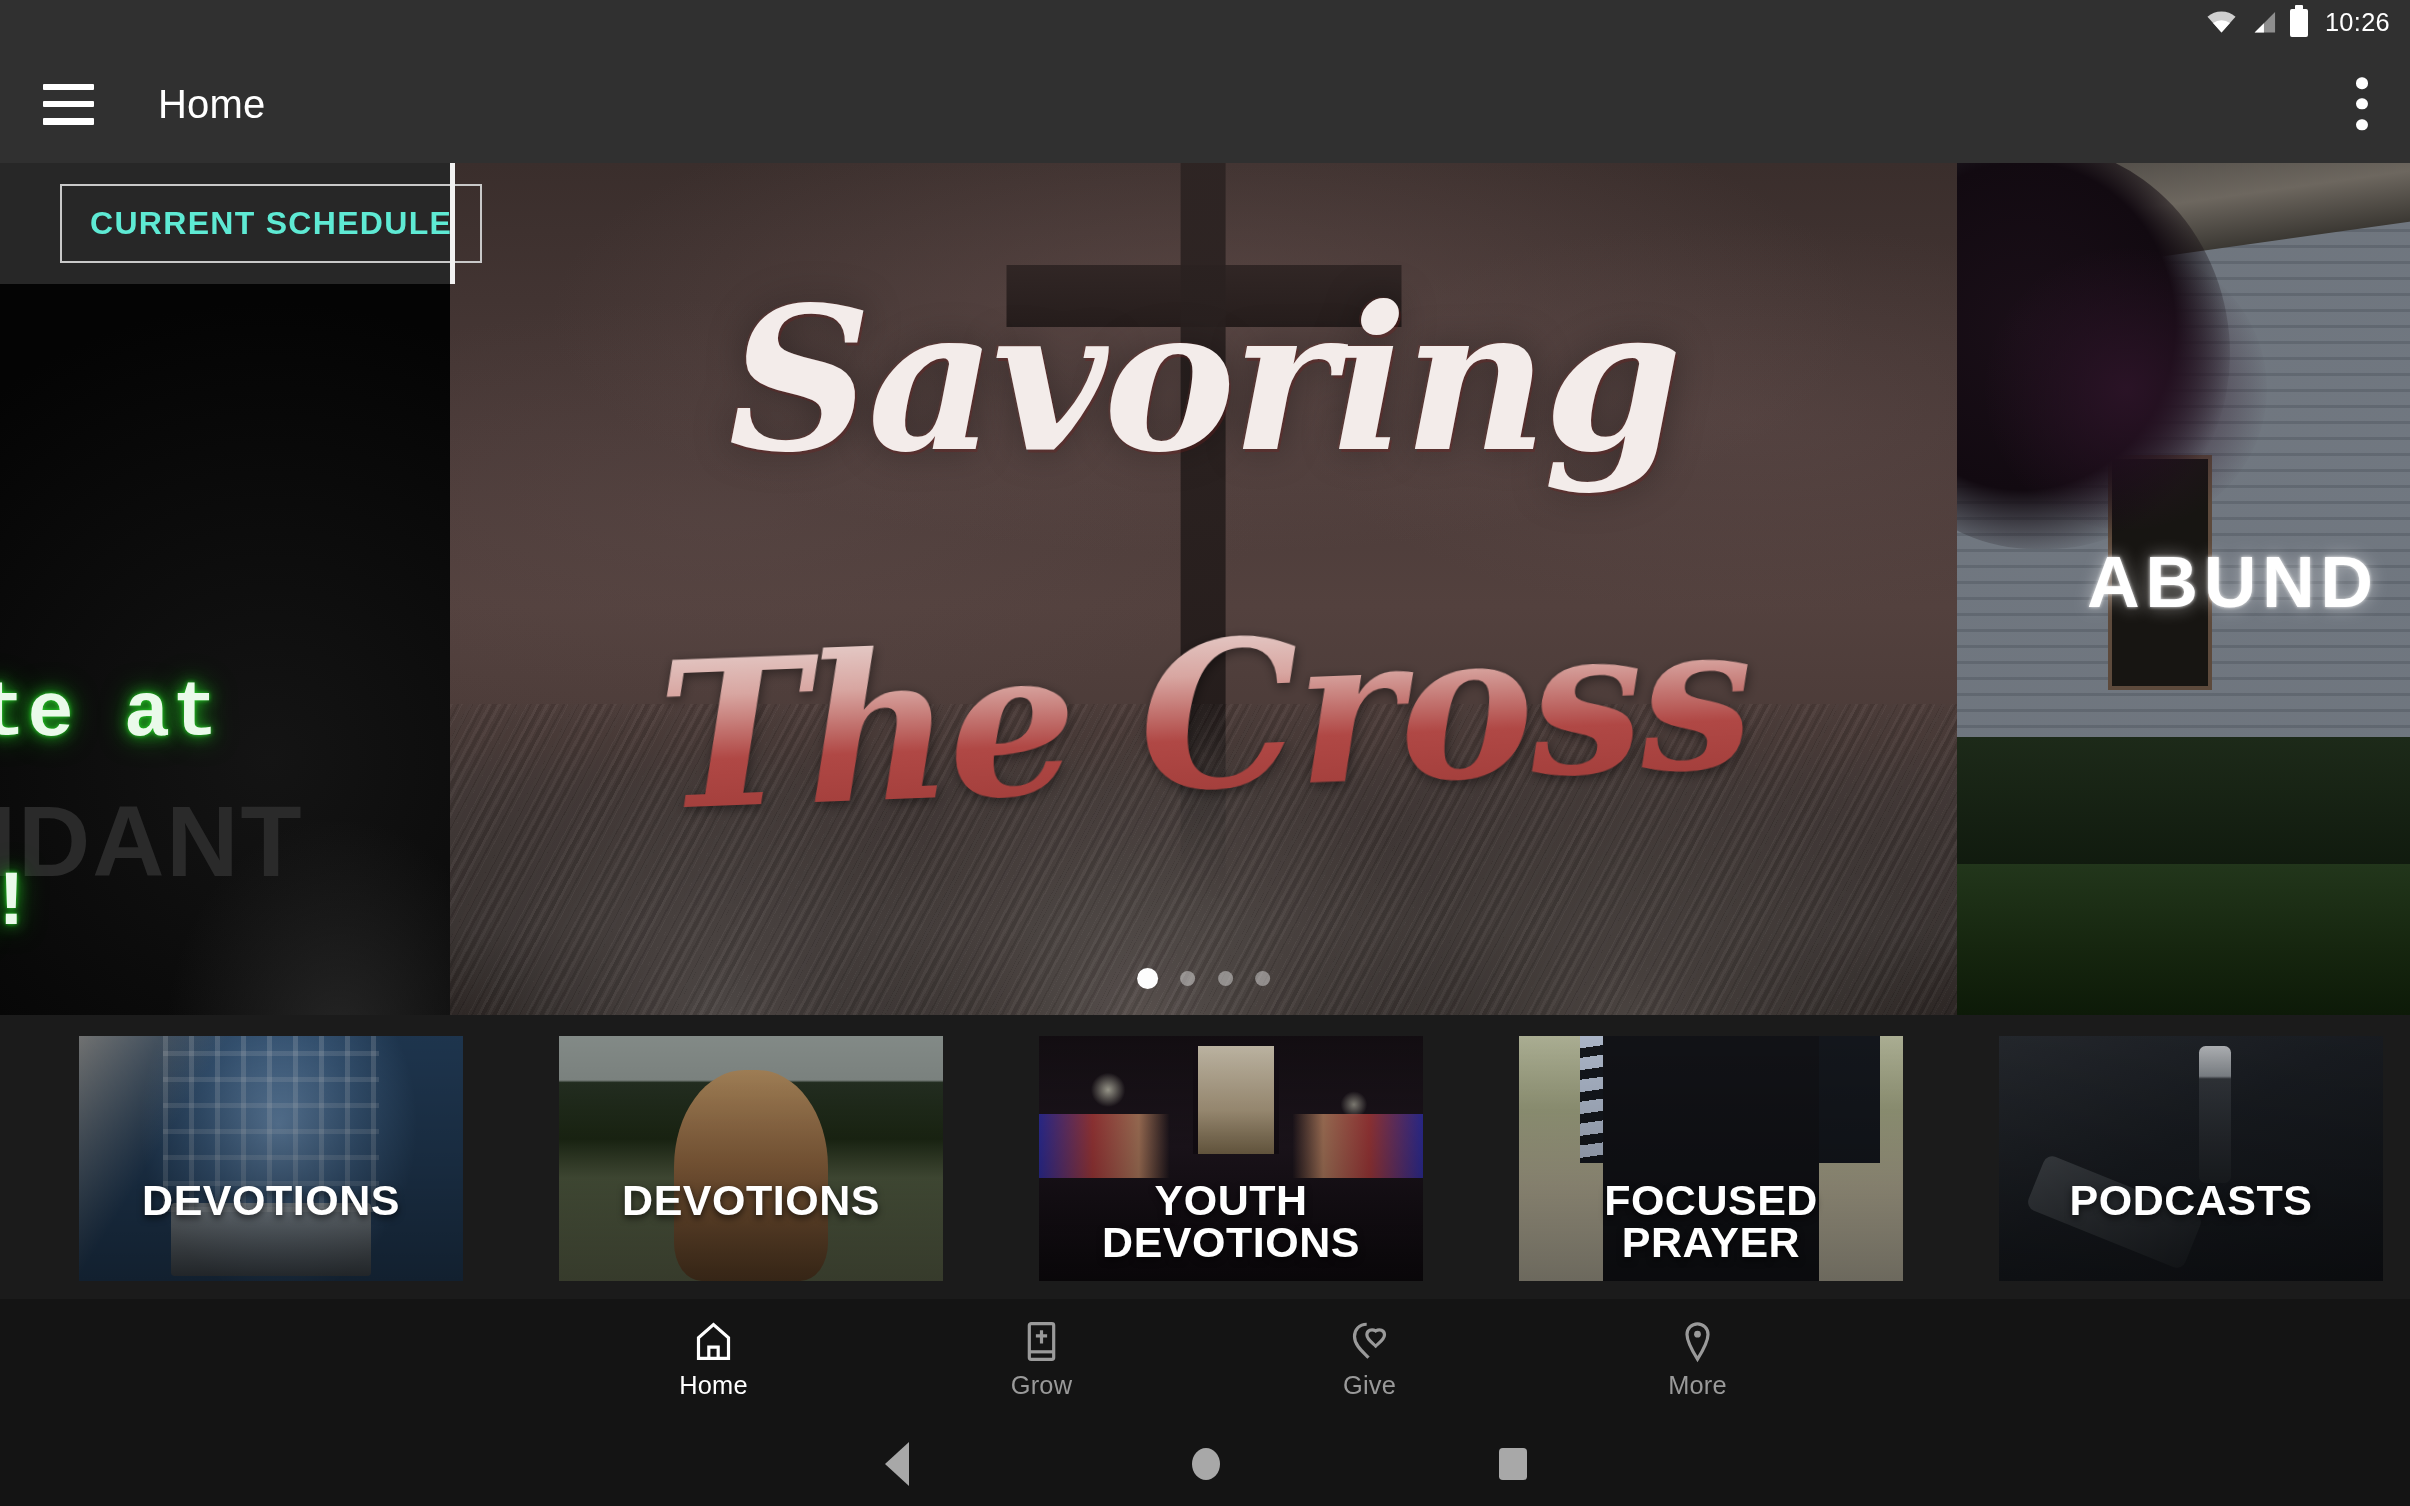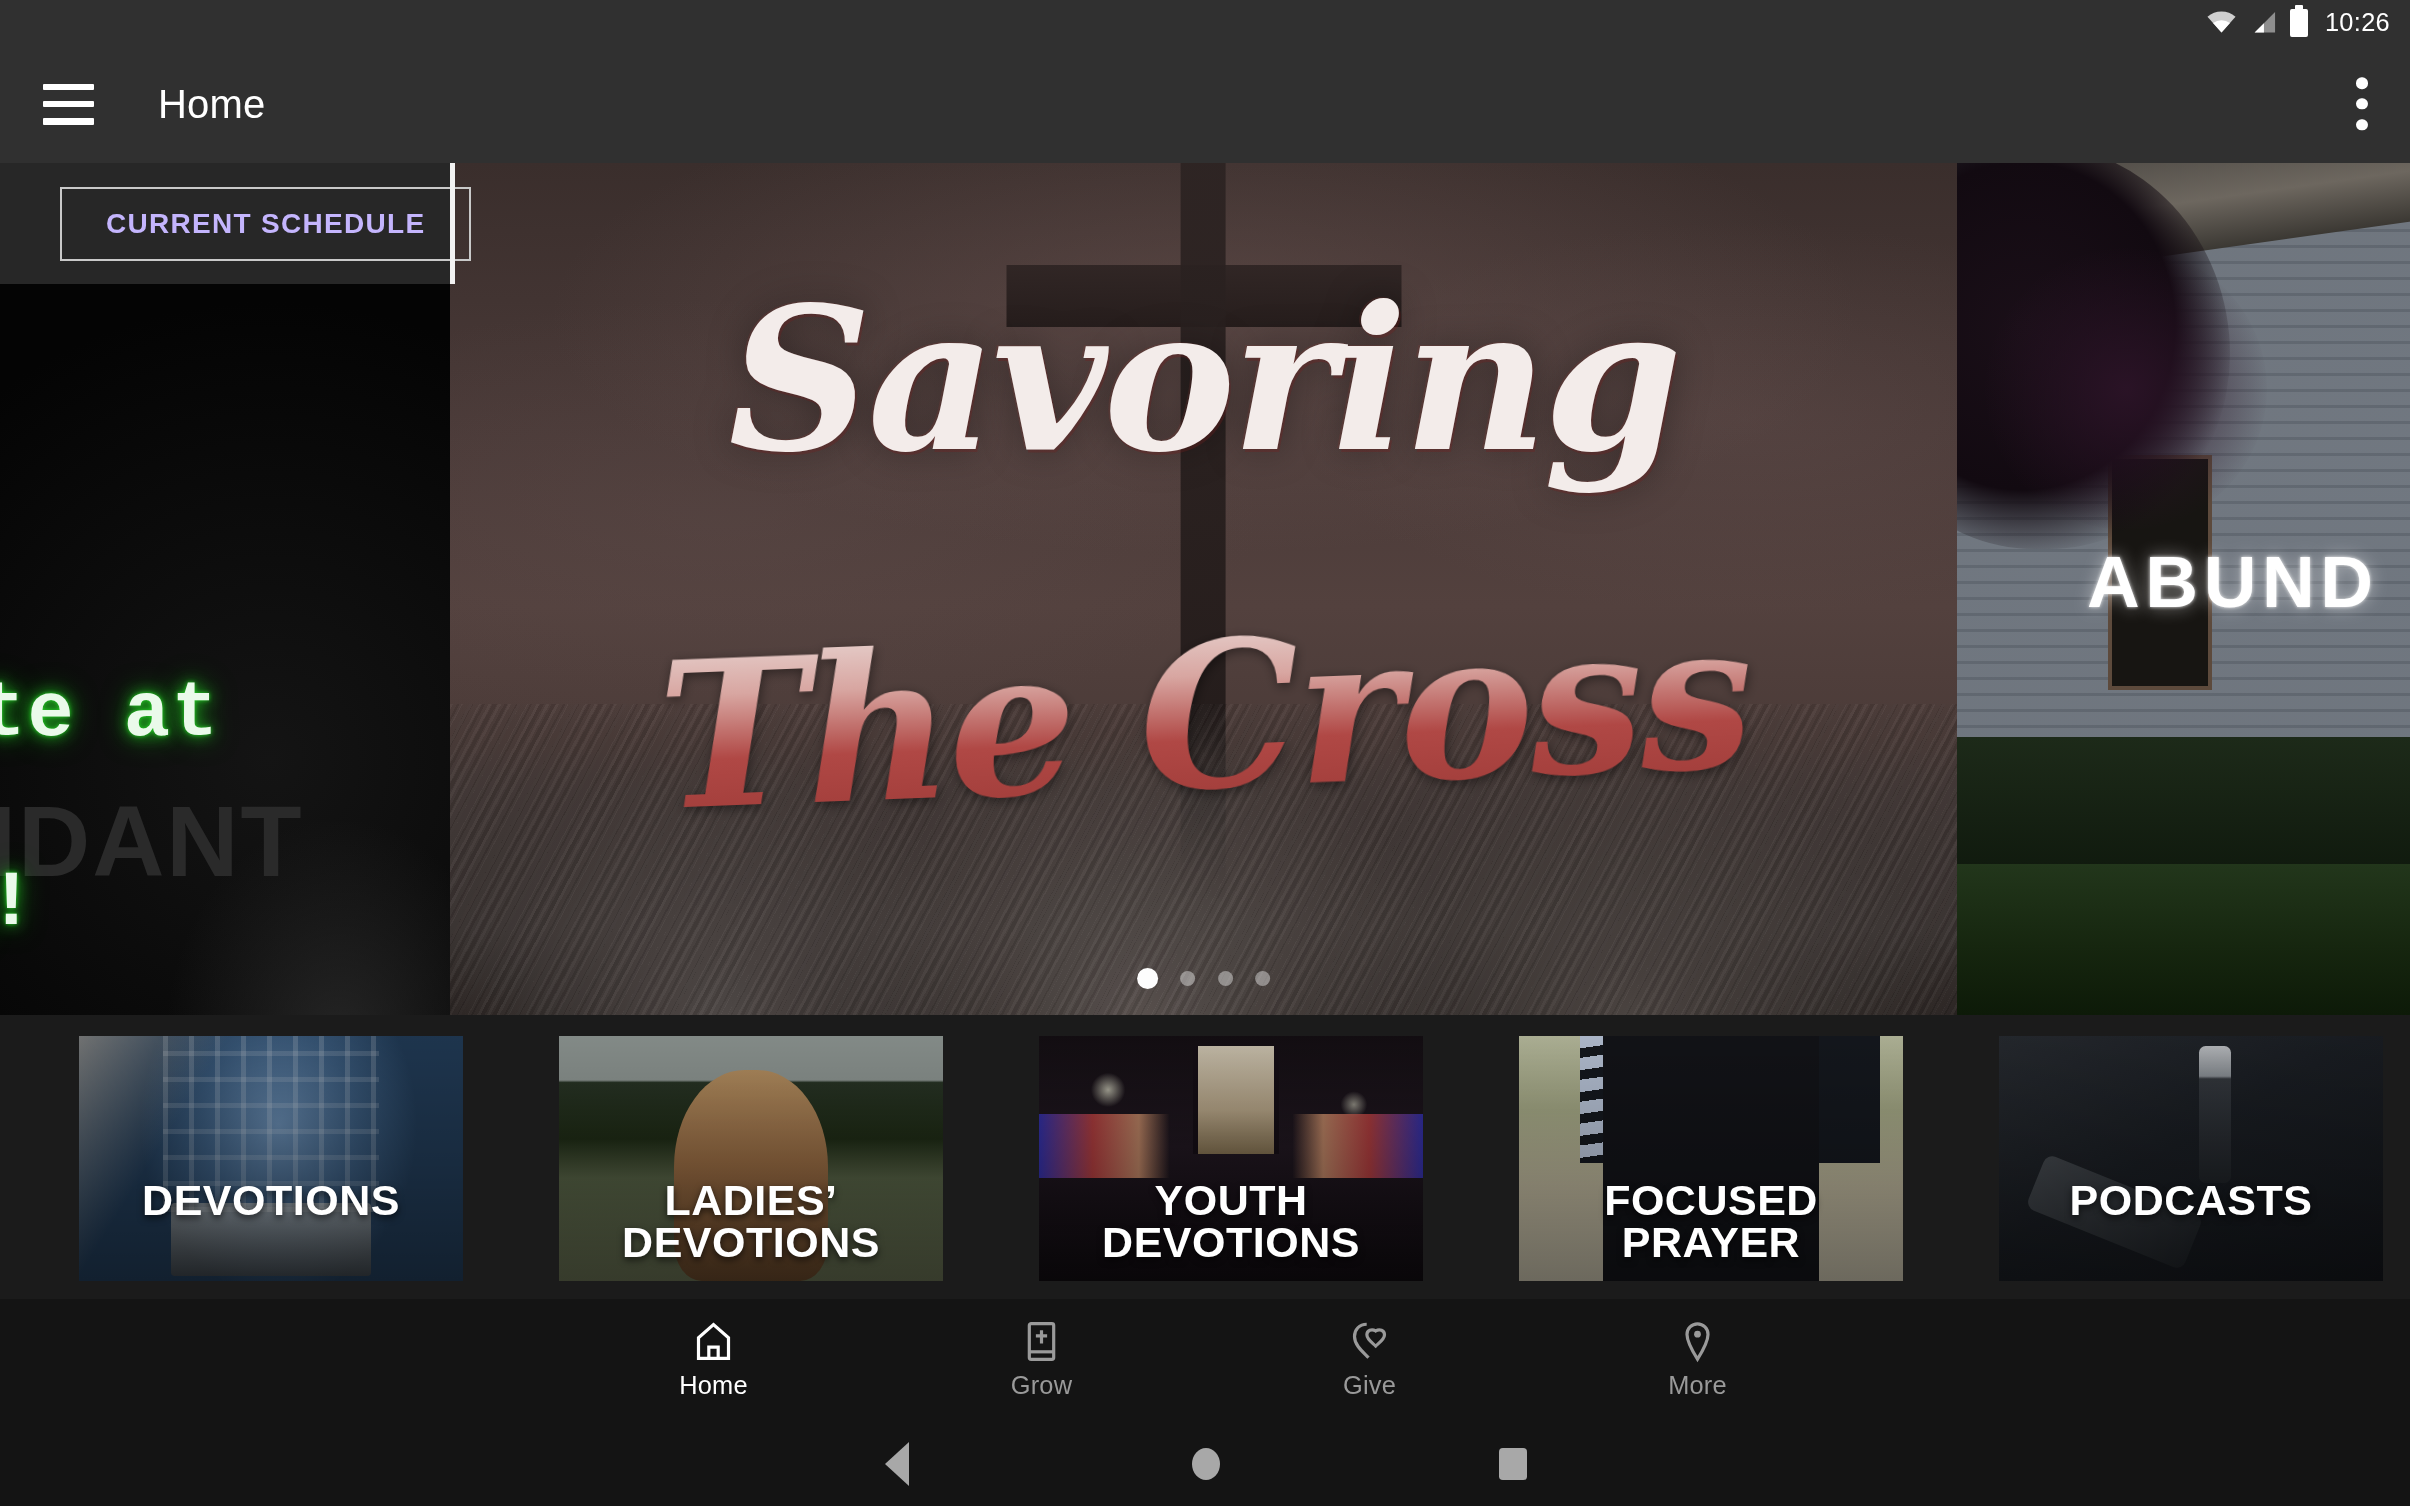--- a/index.html
+++ b/index.html
@@ -187,22 +187,22 @@
     color:#fff; letter-spacing:5.6px; white-space:nowrap;
     text-shadow:0 0 17px rgba(255,255,255,.5), 0 0 3.8px rgba(255,255,255,.9);
   }
 
   
   .sched-wrap{
     position:absolute; top:163px; left:0; width:450px; height:121px;
     background:#272727; display:flex; align-items:center;
   }
   .sched-btn{
-    margin-left:60px; padding:19px 44px; border:2.8px solid #c9c9c9;
-    color:#c4b5fd; font-size:28px; font-weight:700; letter-spacing:1.3px;
+    margin-left:60px; padding:19px 28px; border:2.8px solid #c9c9c9;
+    color:#5eead4; font-size:32px; font-weight:700; letter-spacing:1.3px;
     background:transparent; cursor:pointer; white-space:nowrap;
     font-family:"Liberation Sans", sans-serif;
   }
   .sched-divider{
     position:absolute; top:163px; left:450px; width:4.7px; height:121px; background:#f2f2f2;
   }
 
   
   .cards{
     position:absolute; top:1036px; left:0; width:2411px; height:292px;
@@ -418,21 +418,20 @@
       <div class="card-shade"></div>
       <div class="card-label">
         <span>DEVOTIONS</span>
       </div>
     </div>
 
     <div class="card">
       <div class="card-img img-ladies"></div>
       <div class="card-shade"></div>
       <div class="card-label">
-        <span>LADIES’</span>
         <span>DEVOTIONS</span>
       </div>
     </div>
 
     <div class="card">
       <div class="card-img img-youth"></div>
       <div class="card-shade"></div>
       <div class="card-label">
         <span>YOUTH</span>
         <span>DEVOTIONS</span>

